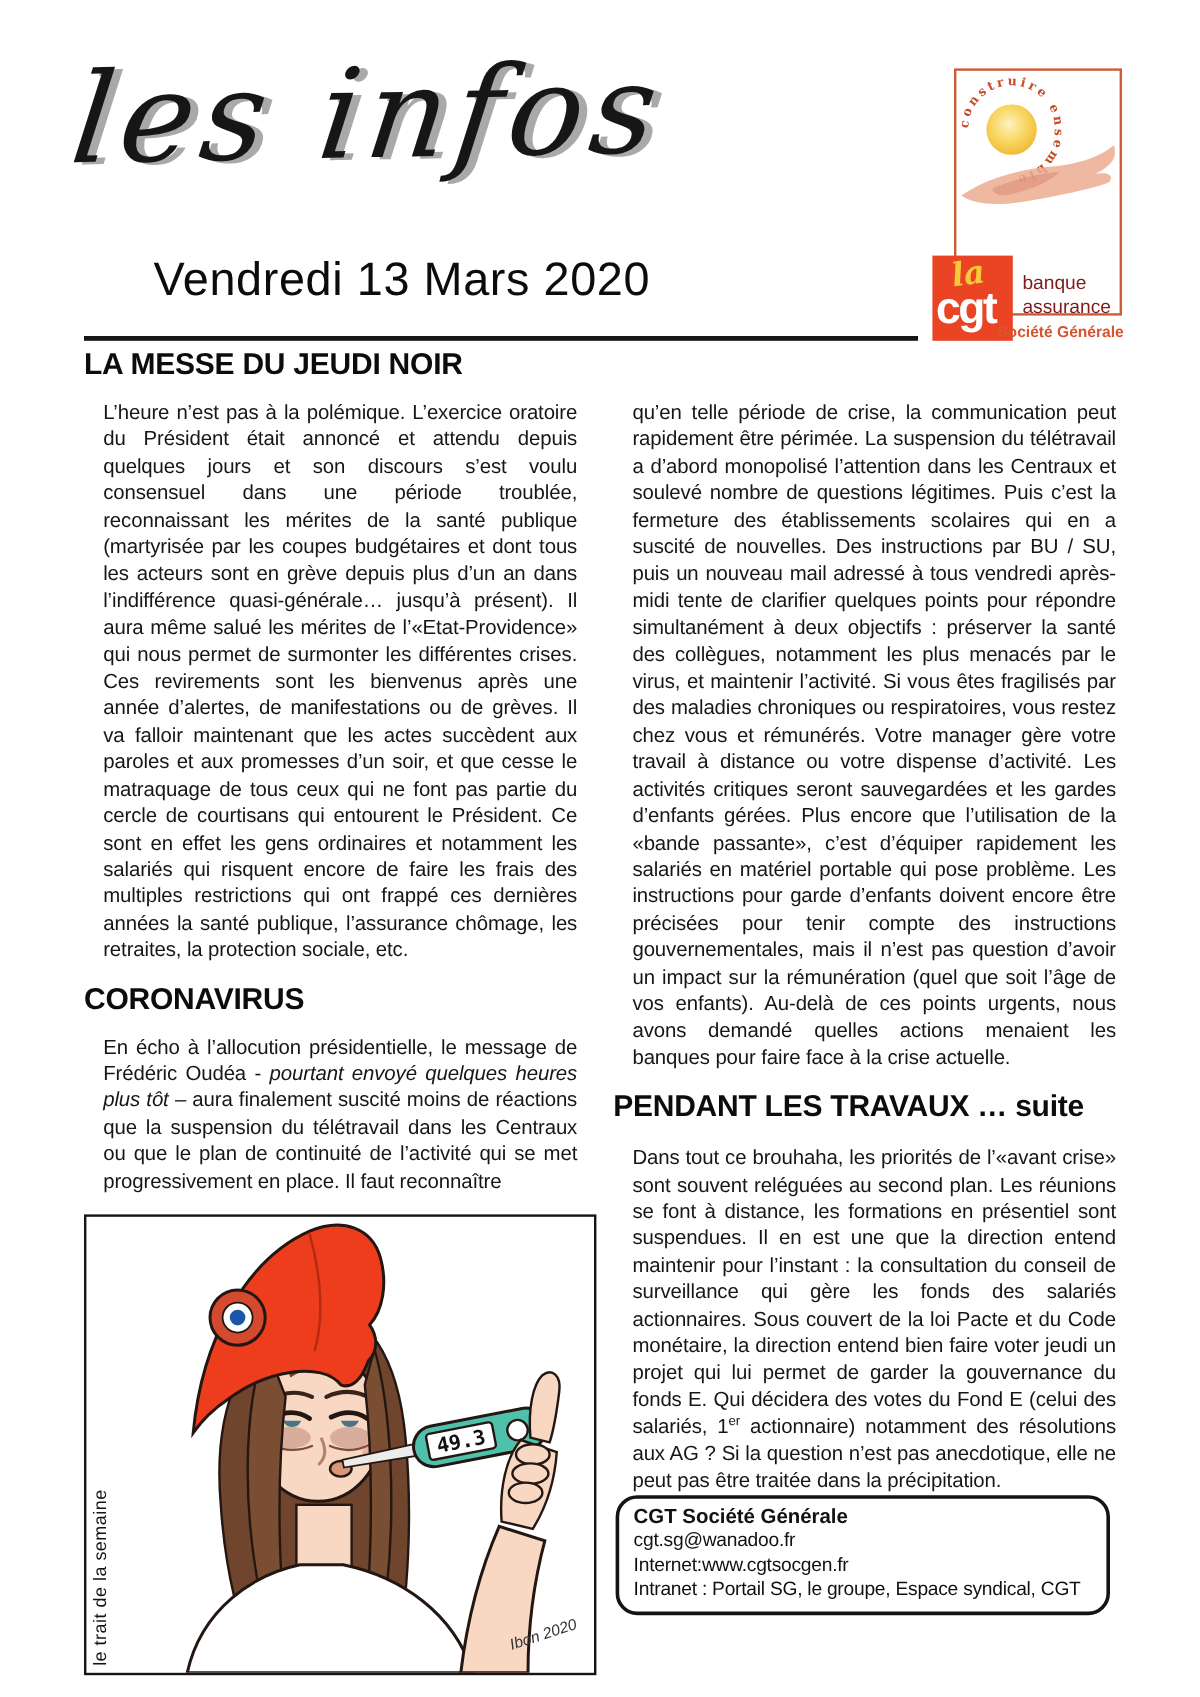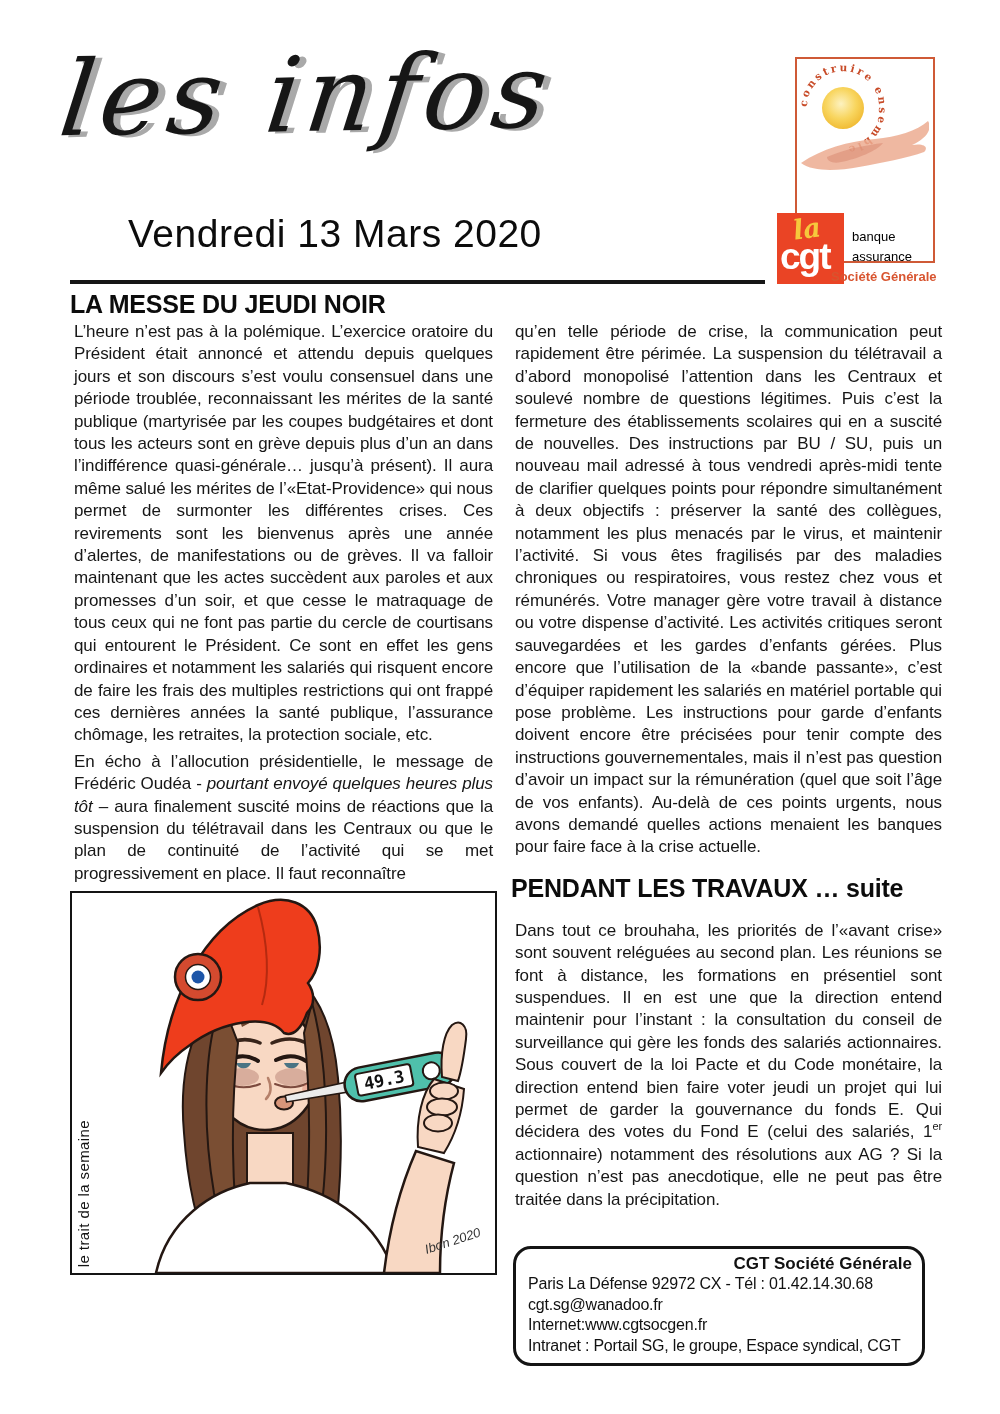--- a/index.html
+++ b/index.html
@@ -11,41 +11,41 @@
   .issue-date{position:absolute;left:128px;top:212px;font-size:39px;color:#0c0c0c;letter-spacing:.5px;white-space:nowrap;text-align:center;}
   .header-rule{position:absolute;left:70px;top:280px;width:695px;height:4px;background:#161616;}
 
   
   .badge{position:absolute;left:777px;top:57px;width:165px;height:228px;}
   .badge-frame{position:absolute;left:18px;top:0;width:136px;height:202px;border:2px solid #cf5a36;background:#fff;}
   .badge-frame svg{position:absolute;inset:0;}
   .cgt-square{position:absolute;left:0;top:156px;width:67px;height:71px;background:#ea4425;}
   .cgt-la{position:absolute;left:16px;top:0px;color:#f6c83c;font-family:"DejaVu Serif",serif;font-style:italic;font-weight:bold;font-size:27px;transform:rotate(-8deg);}
   .cgt-word{position:absolute;left:3px;top:25px;color:#fff;font-weight:bold;font-size:37px;line-height:1;letter-spacing:-2px;}
-  .badge-sector{position:absolute;left:75px;top:170px;color:#000000;font-size:13px;line-height:20px;}
+  .badge-sector{position:absolute;left:75px;top:170px;color:#7f1d1d;font-size:16px;line-height:20px;}
   .badge-company{position:absolute;left:54px;top:212px;color:#d8542f;font-weight:bold;font-size:13px;white-space:nowrap;}
 
   
   .columns{position:absolute;left:70px;top:291px;width:876px;display:flex;gap:14px;align-items:flex-start;}
   .col-left{width:427px;}
   .col-right{width:435px;position:relative;height:1123px;padding-top:26px;box-sizing:border-box;}
   h2{font-size:25px;line-height:26px;margin:0;color:#0c0c0c;letter-spacing:-.2px;}
   h2.sp{margin-top:8px;margin-bottom:2px;}
   h2.sp2{margin-top:16px;margin-bottom:19px;}
-  p.body{font-size:17px;line-height:22.4px;text-align:justify;margin:4px;letter-spacing:-.1px;color:#161616;}
+  p.body{font-size:17px;line-height:22.4px;text-align:justify;margin:16px;letter-spacing:-.1px;color:#161616;}
   sup{font-size:11px;line-height:0;vertical-align:super;}
 
   
   .cartoon{margin:6px 0 0 0;position:relative;width:427px;height:384px;border:2px solid #141414;box-sizing:border-box;background:#fff;}
   .cartoon svg{position:absolute;inset:0;}
   .vcaption{position:absolute;left:3px;bottom:6px;writing-mode:vertical-rl;transform:rotate(180deg);font-size:15px;letter-spacing:.4px;color:#141414;}
 
   
   .contact-box{position:absolute;left:2px;top:955px;width:412px;border:3px solid #141414;border-radius:18px;padding:4px 10px 7px 12px;box-sizing:border-box;background:#fff;}
-  .contact-title{font-weight:bold;font-size:17px;text-align:right;line-height:21px;}
+  .contact-title{font-weight:bold;font-size:17px;text-align:left;line-height:21px;}
   .contact-line{font-size:16px;line-height:20.5px;letter-spacing:-.2px;white-space:nowrap;overflow:hidden;}
 </style>
 </head>
 <body>
 
 <div class="page">
 
   <header>
     <div class="logo-script">les infos</div>
     <div class="issue-date">Vendredi 13 Mars 2020</div>
@@ -83,20 +83,21 @@
       <div class="badge-company">Société Générale</div>
     </div>
   </header>
 
   <main class="columns">
 
     <section class="col-left">
       <h2>LA MESSE DU JEUDI NOIR</h2>
       <p class="body"><span>L’heure n’est pas à la polémique. L’exercice oratoire du Président était annoncé et attendu depuis quelques jours et son discours s’est voulu consensuel dans une période troublée, reconnaissant les mérites de la santé publique (martyrisée par les coupes budgétaires et dont tous les acteurs sont en grève depuis plus d’un an dans l’indifférence quasi-générale… jusqu’à présent). Il aura même salué les mérites de l’«Etat-Providence» qui nous permet de surmonter les différentes crises. Ces revirements sont les bienvenus après une année d’alertes, de manifestations ou de grèves. Il va falloir maintenant que les actes succèdent aux paroles et aux promesses d’un soir, et que cesse le matraquage de tous ceux qui ne font pas partie du cercle de courtisans qui entourent le Président. Ce sont en effet les gens ordinaires et notamment les salariés qui risquent encore de faire les frais des multiples restrictions qui ont frappé ces dernières années la santé publique, l’assurance chômage, les retraites, la protection sociale, etc.</span></p>
 
+      <h2 class="sp">CORONAVIRUS</h2>
       <p class="body"><span>En écho à l’allocution présidentielle, le message de Frédéric Oudéa - </span><span style="font-style: italic;">pourtant envoyé quelques heures plus tôt</span><span> – aura finalement suscité moins de réactions que la suspension du télétravail dans les Centraux ou que le plan de continuité de l’activité qui se met progressivement en place. Il faut reconnaître</span></p>
 
       <figure class="cartoon">
         <svg viewBox="0 0 423 380" width="423" height="380">
 
           <path d="M190,80 C130,95 105,160 112,240 C116,300 128,340 140,368 L258,368 C268,320 272,250 266,185 C260,120 235,72 190,80 Z" fill="#6f452e" stroke="#241712" stroke-width="2"></path>
 
           <rect x="175" y="240" width="46" height="78" fill="#f8d8c3" stroke="#241712" stroke-width="2"></rect>
 
           <ellipse cx="193" cy="175" rx="54" ry="62" fill="#f8d8c3" stroke="#241712" stroke-width="2.5"></ellipse>
@@ -157,21 +158,20 @@
     </section>
 
     <section class="col-right">
       <p class="body"><span>qu’en telle période de crise, la communication peut rapidement être périmée. La suspension du télétravail a d’abord monopolisé l’attention dans les Centraux et soulevé nombre de questions légitimes. Puis c’est la fermeture des établissements scolaires qui en a suscité de nouvelles. Des instructions par BU / SU, puis un nouveau mail adressé à tous vendredi après-midi tente de clarifier quelques points pour répondre simultanément à deux objectifs : préserver la santé des collègues, notamment les plus menacés par le virus, et maintenir l’activité. Si vous êtes fragilisés par des maladies chroniques ou respiratoires, vous restez chez vous et rémunérés. Votre manager gère votre travail à distance ou votre dispense d’activité. Les activités critiques seront sauvegardées et les gardes d’enfants gérées. Plus encore que l’utilisation de la «bande passante», c’est d’équiper rapidement les salariés en matériel portable qui pose problème. Les instructions pour garde d’enfants doivent encore être précisées pour tenir compte des instructions gouvernementales, mais il n’est pas question d’avoir un impact sur la rémunération (quel que soit l’âge de vos enfants). Au-delà de ces points urgents, nous avons demandé quelles actions menaient les banques pour faire face à la crise actuelle.</span></p>
 
       <h2 class="sp2">PENDANT LES TRAVAUX … suite</h2>
       <p class="body"><span>Dans tout ce brouhaha, les priorités de l’«avant crise» sont souvent reléguées au second plan. Les réunions se font à distance, les formations en présentiel sont suspendues. Il en est une que la direction entend maintenir pour l’instant : la consultation du conseil de surveillance qui gère les fonds des salariés actionnaires. Sous couvert de la loi Pacte et du Code monétaire, la direction entend bien faire voter jeudi un projet qui lui permet de garder la gouvernance du fonds E. Qui décidera des votes du Fond E (celui des salariés, 1</span><sup>er</sup><span> actionnaire) notamment des résolutions aux AG ? Si la question n’est pas anecdotique, elle ne peut pas être traitée dans la précipitation.</span></p>
 
       <div class="contact-box">
         <div class="contact-title">CGT Société Générale</div>
-        <div class="contact-line">Paris La Défense 92972 CX - Tél : 01.42.14.30.68</div>
         <div class="contact-line">cgt.sg@wanadoo.fr</div>
         <div class="contact-line">Internet:www.cgtsocgen.fr</div>
         <div class="contact-line">Intranet : Portail SG, le groupe, Espace syndical, CGT</div>
       </div>
     </section>
 
   </main>
 </div>
 
 </body></html>

